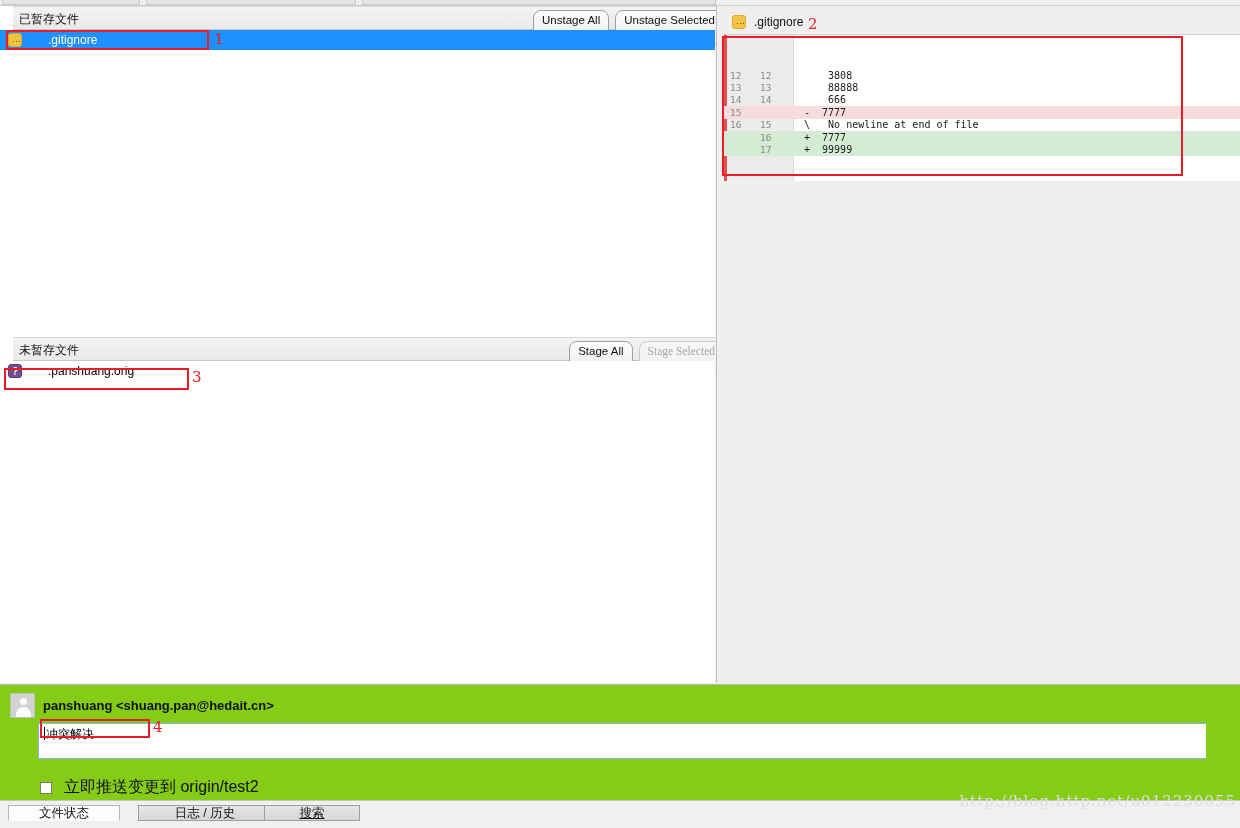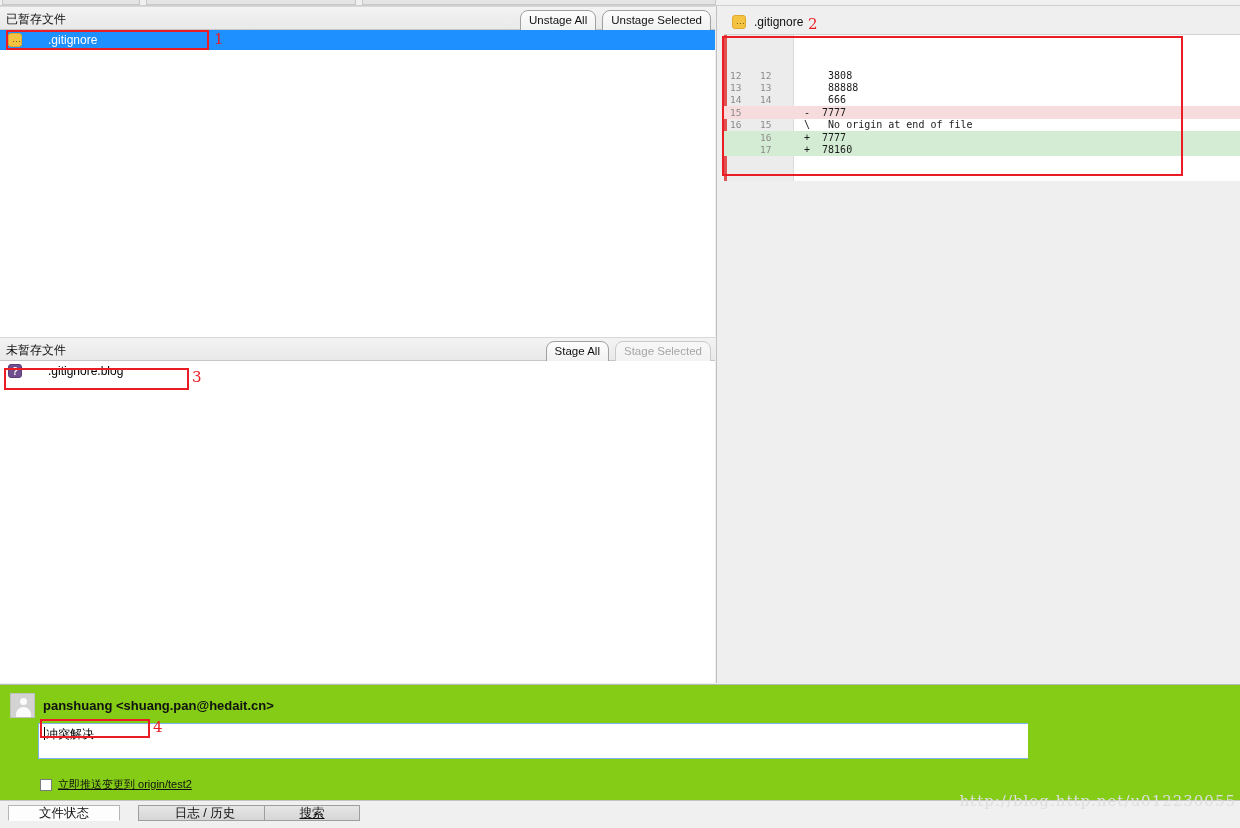--- a/index.html
+++ b/index.html
@@ -28,34 +28,35 @@
     position: absolute; left: 0; top: 6px; width: 715px; height: 677px;
     background: #ffffff;
   }
 
   .section-header {
     position: relative;
     height: 24px; width: 100%;
     background: linear-gradient(#f3f3f3, #e9e9e9);
     border-bottom: 1px solid #c6c6c6;
     border-top: 1px solid #d8d8d8;
+    margin-left: 13px;
   }
   .section-title {
     position: absolute; left: 6px; top: 4px;
     font-size: 12px; color: #111; line-height: 16px;
   }
   .hdr-buttons { position: absolute; right: 4px; top: 3px; display: flex; gap: 6px; }
   .btn {
     height: 34px; padding: 0 8px;
     font-size: 11.5px; line-height: 18px;
     background: linear-gradient(#fdfdfd, #e9e9e9);
     border: 1px solid #a0a0a0; border-radius: 8px;
     color: #111; white-space: nowrap; cursor: pointer;
   }
-  .btn.disabled { color: #a6a6a6; border-color: #cacaca; background: linear-gradient(#f7f7f7, #f0f0f0); cursor: default; }
+  .btn.disabled { color: #a6a6a6; border-color: #cacaca; background: linear-gradient(#f7f7f7, #f0f0f0); cursor: default; font-family: Liberation Serif, serif; }
 
   .file-list { position: relative; width: 100%; background: #fff; }
   .file-row {
     position: relative; display: flex; align-items: center;
     height: 20px; padding-left: 8px;
   }
   .file-row.selected { background: #1e90ff; color: #fff; }
   .file-name { margin-left: 26px; font-size: 12px; white-space: nowrap; }
 
   
@@ -121,37 +122,37 @@
     width: 7px; height: 7px; border-radius: 50%; background: #fbfbfb;
   }
   .avatar::after {
     content: ""; position: absolute; left: 5px; top: 13px;
     width: 15px; height: 10px; border-radius: 8px 8px 0 0; background: #fbfbfb;
   }
   .author-text {
     margin-left: 8px; font-size: 13px; font-weight: bold; color: #111;
   }
   .commit-input {
-    position: absolute; left: 38px; top: 38px; width: 990px; height: 36px;
+    position: absolute; left: 38px; top: 38px; width: 1168px; height: 36px;
     background: #ffffff; border: 1px solid #7eb4ea; border-right: none;
   }
   .commit-msg-box {
     position: absolute; left: 5px; top: 3px;
     font-size: 12px; line-height: 15px; color: #000;
   }
   .caret {
     display: inline-block; width: 1px; height: 13px;
     background: #000; vertical-align: -2px; margin-right: 1px;
   }
   .push-row { position: absolute; left: 40px; top: 92px; display: flex; align-items: center; }
   .checkbox {
     width: 12px; height: 12px; background: #fff;
     border: 1px solid #7a7a7a; flex: 0 0 auto;
   }
-  .push-label { margin-left: 6px; font-size: 11px; color: #111; text-decoration: underline; }
+  .push-label { margin-left: 12px; font-size: 16px; color: #111; }
 
   
   .tabbar {
     position: absolute; left: 0; bottom: 0; width: 1240px; height: 28px;
     background: #f0f0f0; border-top: 1px solid #c4c4c4;
   }
   .tab {
     position: absolute; top: 4px; height: 16px;
     display: flex; align-items: center; justify-content: center;
     font-size: 12.5px; color: #111; cursor: pointer;
@@ -206,21 +207,21 @@
       <div class="section-title">未暂存文件</div>
       <div class="hdr-buttons">
         <div class="btn">Stage All</div>
         <div class="btn disabled">Stage Selected</div>
       </div>
     </div>
 
     <div class="file-list" style="height:300px;">
       <div class="file-row">
         <div class="ficon untracked">?</div>
-        <div class="file-name">.gitignore.blog</div>
+        <div class="file-name">.panshuang.orig</div>
       </div>
     </div>
   </div>
 
   <div class="right-col">
     <div class="diff-file-header">
       <div class="ficon modified"></div>
       <div class="diff-file-name">.gitignore</div>
     </div>
 
@@ -249,33 +250,33 @@
 
         <div class="diff-row del">
           <div class="ln">15</div>
           <div class="ln b"></div>
           <div class="dtext">-  7777</div>
         </div>
 
         <div class="diff-row">
           <div class="ln">16</div>
           <div class="ln b">15</div>
-          <div class="dtext">\   No origin at end of file</div>
+          <div class="dtext">\   No newline at end of file</div>
         </div>
 
         <div class="diff-row add">
           <div class="ln"></div>
           <div class="ln b">16</div>
           <div class="dtext">+  7777</div>
         </div>
 
         <div class="diff-row add">
           <div class="ln"></div>
           <div class="ln b">17</div>
-          <div class="dtext">+  78160</div>
+          <div class="dtext">+  99999</div>
         </div>
       </div>
     </div>
   </div>
 
   <div class="commit-area">
     <div class="author-line">
       <div class="avatar"></div>
       <div class="author-text">panshuang &lt;shuang.pan@hedait.cn&gt;</div>
     </div>

